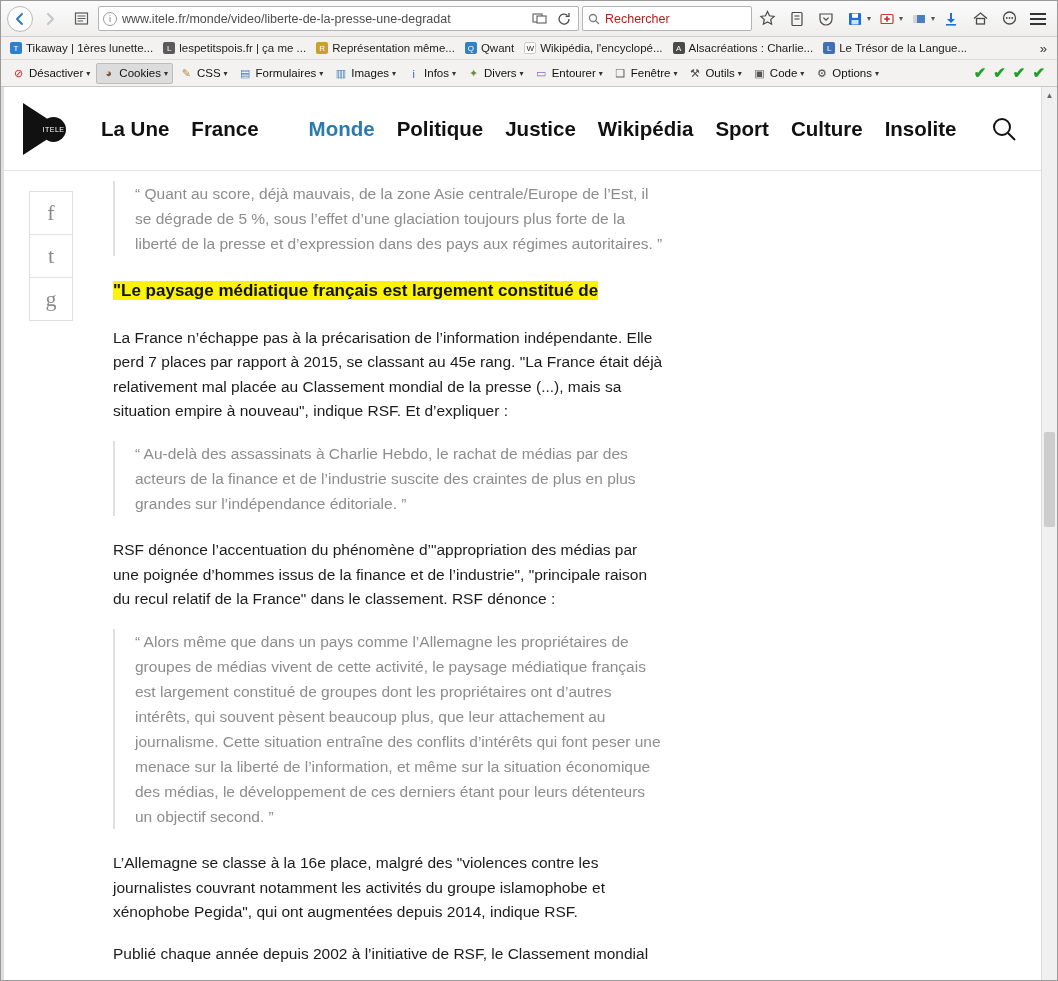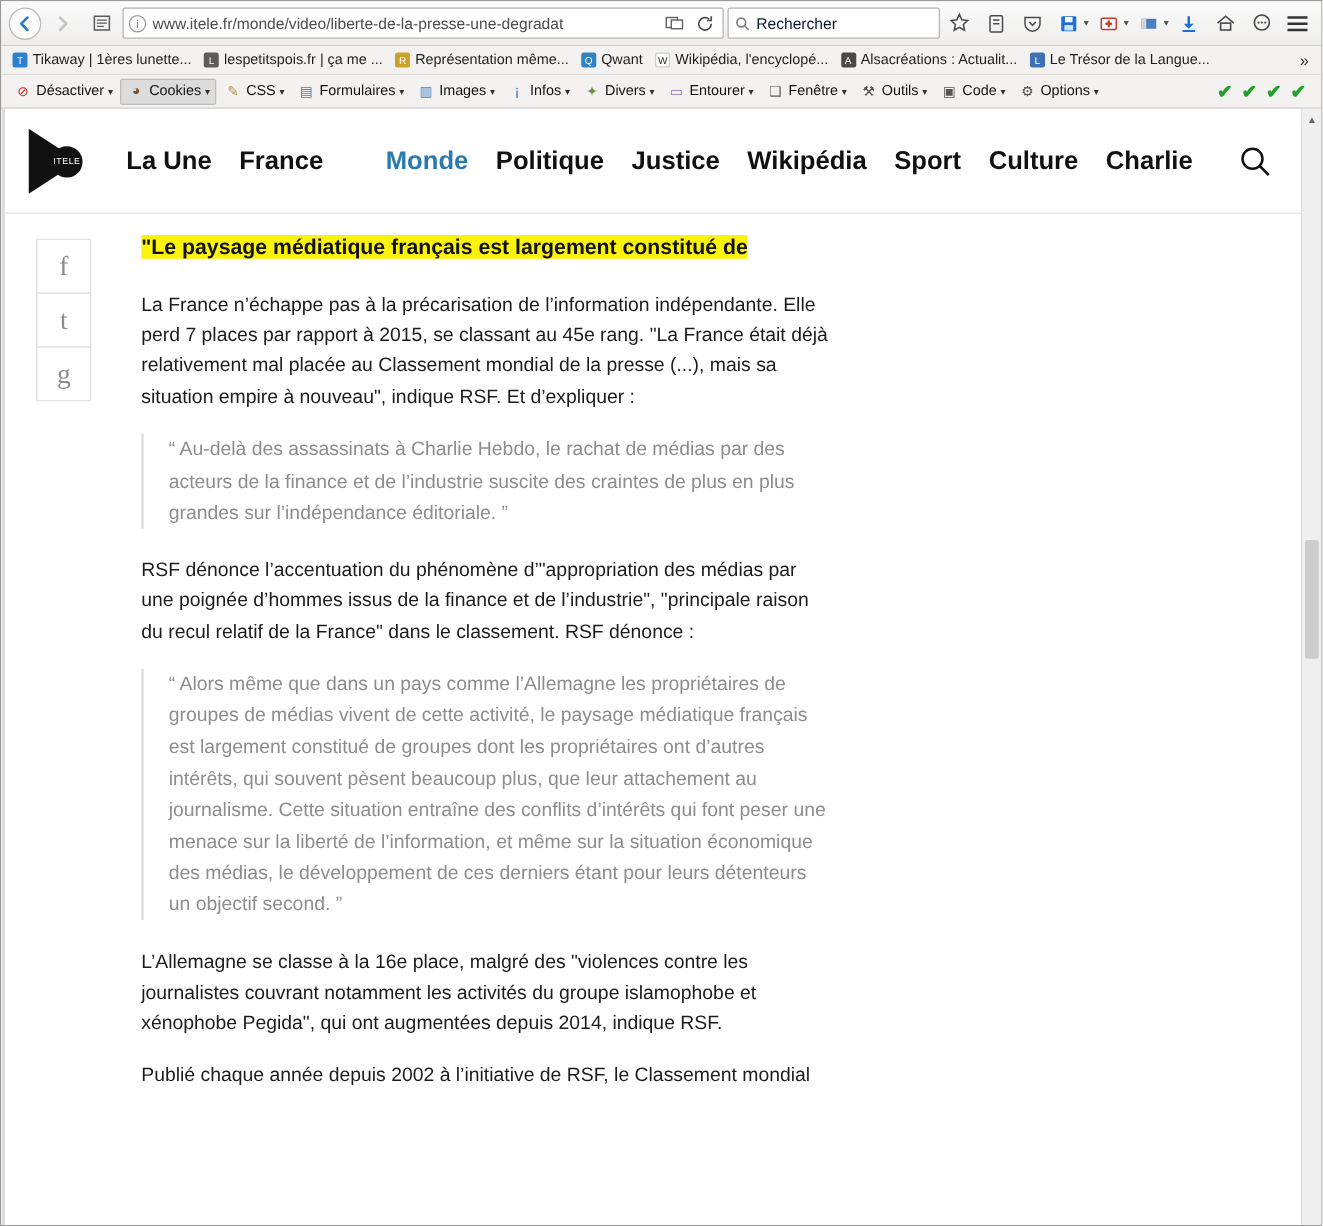--- a/index.html
+++ b/index.html
@@ -80,21 +80,21 @@
     color: #5d5d5d;
   }
   .searchbar {
     width: 170px;
     height: 25px;
     border: 1px solid #b4b4b4;
     background: #fff;
     border-radius: 2px;
     display: flex; align-items: center;
     padding: 0 5px; gap: 5px;
-    font-size: 12.5px; color: #0f172a;
+    font-size: 12.5px; color: #b91c1c;
   }
   .tool-icon {
     width: 26px; height: 26px;
     display: flex; align-items: center; justify-content: center;
     color: #4a4a4a;
   }
   .tool-icon.blue { color: #1e6fd9; }
   .tool-icon.red { color: #d63c2f; }
   .caret { font-size: 8px; color: #555; margin-left: -4px; }
 
@@ -428,21 +428,21 @@
     <div class="bm">
       <span class="favicon" style="background:#2f82c4">Q</span>
       <span>Qwant</span>
     </div>
     <div class="bm">
       <span class="favicon" style="background:#ffffff;color:#222;border:1px solid #ccc">W</span>
       <span>Wikipédia, l'encyclopé...</span>
     </div>
     <div class="bm">
       <span class="favicon" style="background:#4a4a4a">A</span>
-      <span>Alsacréations : Actualit...</span>
+      <span>Alsacréations : Charlie...</span>
     </div>
     <div class="bm">
       <span class="favicon" style="background:#3f6fb5">L</span>
       <span>Le Trésor de la Langue...</span>
     </div>
     <span class="bm-overflow">»</span>
   </div>
 
   <div class="devbar">
     <div class="dev-item">
@@ -524,38 +524,39 @@
         </div>
         <div class="nav">
           <span class="item">La Une</span>
           <span class="item">France</span>
           <span class="item active">Monde</span>
           <span class="item">Politique</span>
           <span class="item">Justice</span>
           <span class="item">Wikipédia</span>
           <span class="item">Sport</span>
           <span class="item">Culture</span>
-          <span class="item">Charlie</span>
+          <span class="item">Insolite</span>
         </div>
         <div class="search-glass">
           <svg width="26" height="26" viewBox="0 0 26 26" aria-hidden="true">
               <circle cx="11" cy="11" r="8" fill="none" stroke="#111" stroke-width="2"></circle>
               <line x1="17" y1="17" x2="24" y2="24" stroke="#111" stroke-width="2"></line>
             </svg>
         </div>
       </div>
 
       <div class="content">
         <div class="share-rail">
           <div class="share-btn">f</div>
           <div class="share-btn">t</div>
           <div class="share-btn">g</div>
         </div>
 
         <div class="article">
+          <div class="quote">“ Quant au score, déjà mauvais, de la zone Asie centrale/Europe de l’Est, il se dégrade de 5 %, sous l’effet d’une glaciation toujours plus forte de la liberté de la presse et d’expression dans des pays aux régimes autoritaires. ”</div>
 
           <div class="subhead">
             <span class="hl">"Le paysage médiatique français est largement constitué de</span><br>
           </div>
 
           <p>La France n’échappe pas à la précarisation de l’information indépendante. Elle perd 7 places par rapport à 2015, se classant au 45e rang. "La France était déjà relativement mal placée au Classement mondial de la presse (...), mais sa situation empire à nouveau", indique RSF. Et d’expliquer :</p>
 
           <div class="quote">“ Au-delà des assassinats à Charlie Hebdo, le rachat de médias par des acteurs de la finance et de l’industrie suscite des craintes de plus en plus grandes sur l’indépendance éditoriale. ”</div>
 
           <p>RSF dénonce l’accentuation du phénomène d’"appropriation des médias par une poignée d’hommes issus de la finance et de l’industrie", "principale raison du recul relatif de la France" dans le classement. RSF dénonce :</p>

